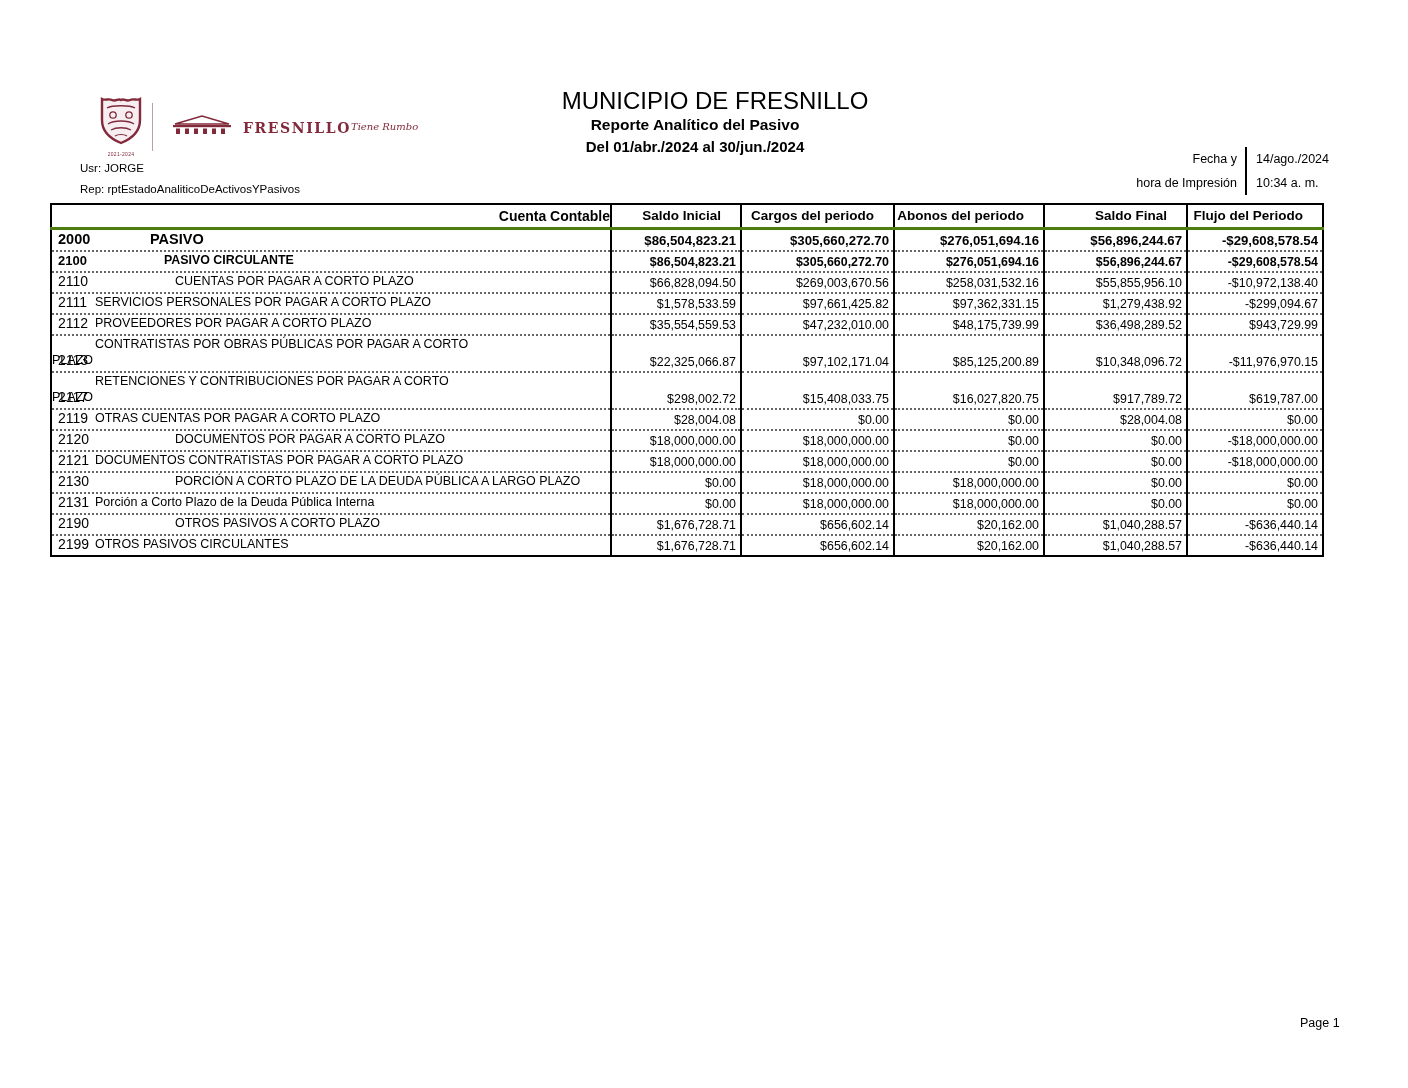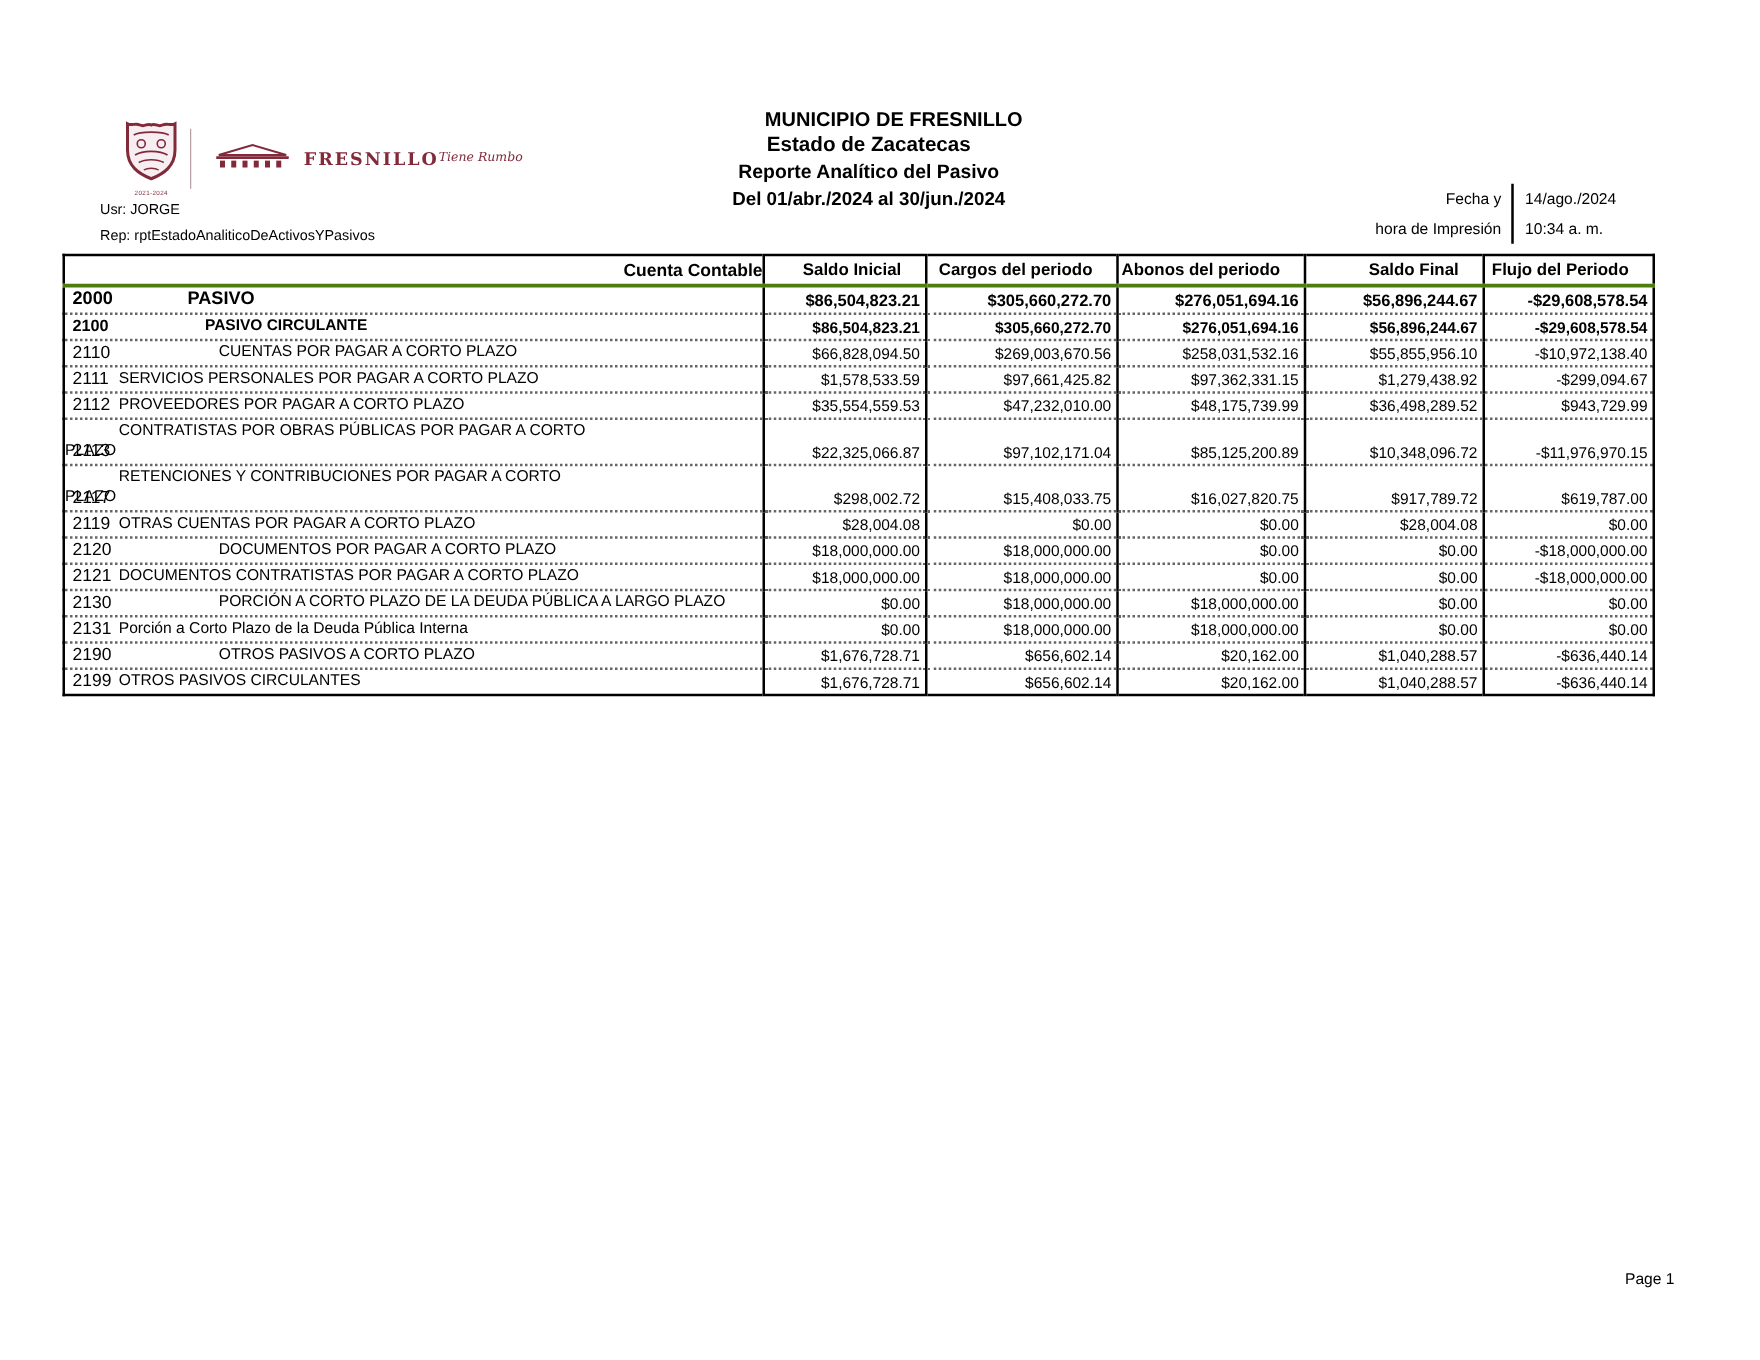--- a/index.html
+++ b/index.html
@@ -10,31 +10,31 @@
   #logo { position:absolute; left:98px; top:96px; display:flex; align-items:center; gap:8px; }
   .crest-wrap { display:flex; flex-direction:column; align-items:center; }
   .crest-years { font-size:5px; color:#82293A; letter-spacing:.3px; margin-top:1px; }
   .logo-divider { width:1px; height:48px; background:#b9a0a5; }
   .wordmark-wrap { display:flex; flex-direction:row; align-items:center; }
   .wordmark { font-family:"DejaVu Serif", serif; font-weight:bold; color:#82293A; font-size:14px; letter-spacing:1.6px; line-height:1; margin-top:2px; }
   .slogan { font-family:"DejaVu Serif", serif; font-style:italic; color:#82293A; font-size:10px; line-height:1.15; }
 
   
   #titles { position:absolute; left:0; top:88px; width:1390px; text-align:center; }
-  .t1 { font-size:16px; font-weight:bold; line-height:1.1;margin-left:40px; }
+  .t1 { font-size:24px; font-weight:normal; line-height:1.1;margin-left:40px; }
   .t2 { font-size:16.5px; font-weight:bold; line-height:1.3; }
   .t3 { font-size:15.5px; font-weight:bold; line-height:1.4; }
   .t4 { font-size:15px; font-weight:bold; line-height:1.45; }
 
   
   #meta { position:absolute; left:80px; top:162px; font-size:11.5px; }
   #meta div { margin-bottom:9px; }
 
   
-  #print-info { position:absolute; left:1064px; top:147px; display:flex; font-size:12.5px; }
+  #print-info { position:absolute; left:1100px; top:147px; display:flex; font-size:12.5px; }
   #print-info .labels { width:145px; text-align:right; padding-right:8px; }
   #print-info .labels div, #print-info .values div { height:24px; line-height:24px; }
   #print-info .values { border-left:2px solid #000; padding-left:9px; width:86px; }
 
   
   #report-table { position:absolute; left:50px; top:203px; width:1272px; border-collapse:collapse; table-layout:fixed; border:2px solid #000; }
   #report-table col.c-name { width:560px; }
   #report-table col.c1 { width:130px; }
   #report-table col.c2 { width:153px; }
   #report-table col.c3 { width:150px; }
@@ -101,21 +101,20 @@
           <rect x="60" y="13.5" width="4" height="5.5" fill="#82293A"></rect>
         </svg>
       </span>
       <span class="wordmark">FRESNILLO</span>
       <span class="slogan">Tiene Rumbo</span>
     </div>
   </div>
 
   <div id="titles">
     <div class="t1">MUNICIPIO DE FRESNILLO</div>
-    <div class="t2">Estado de Zacatecas</div>
     <div class="t3">Reporte Analítico del Pasivo</div>
     <div class="t4">Del 01/abr./2024 al 30/jun./2024</div>
   </div>
 
   <div id="meta">
     <div>Usr: JORGE</div>
     <div>Rep: rptEstadoAnaliticoDeActivosYPasivos</div>
   </div>
 
   <div id="print-info">

